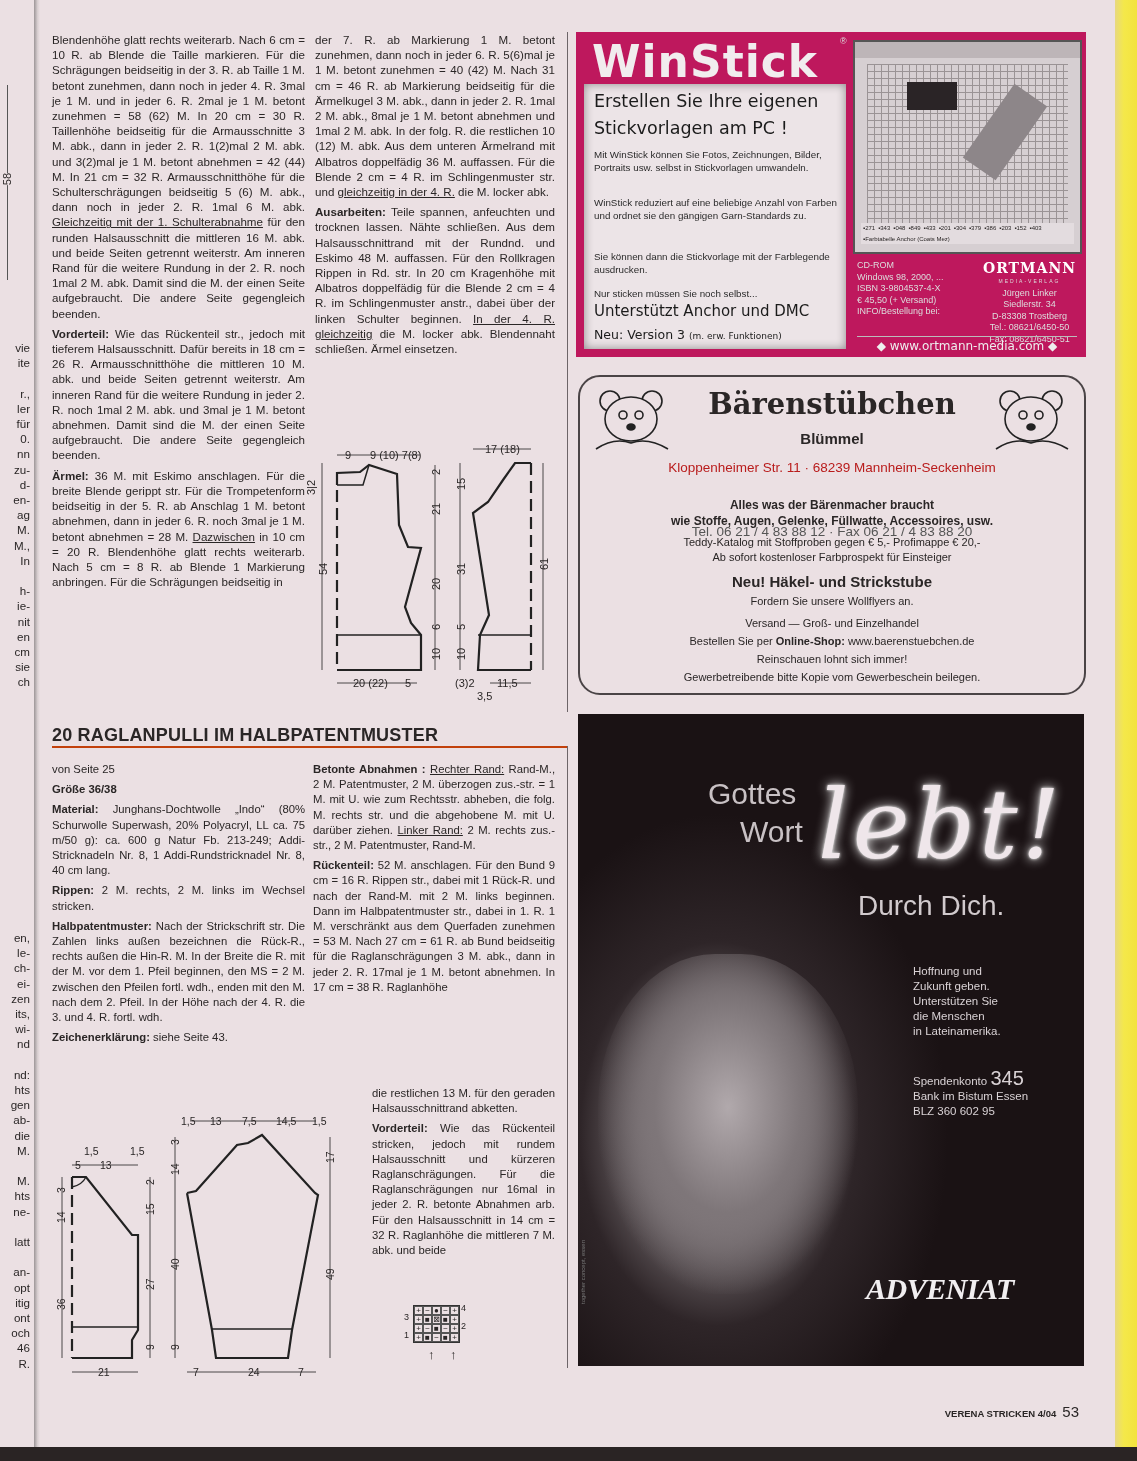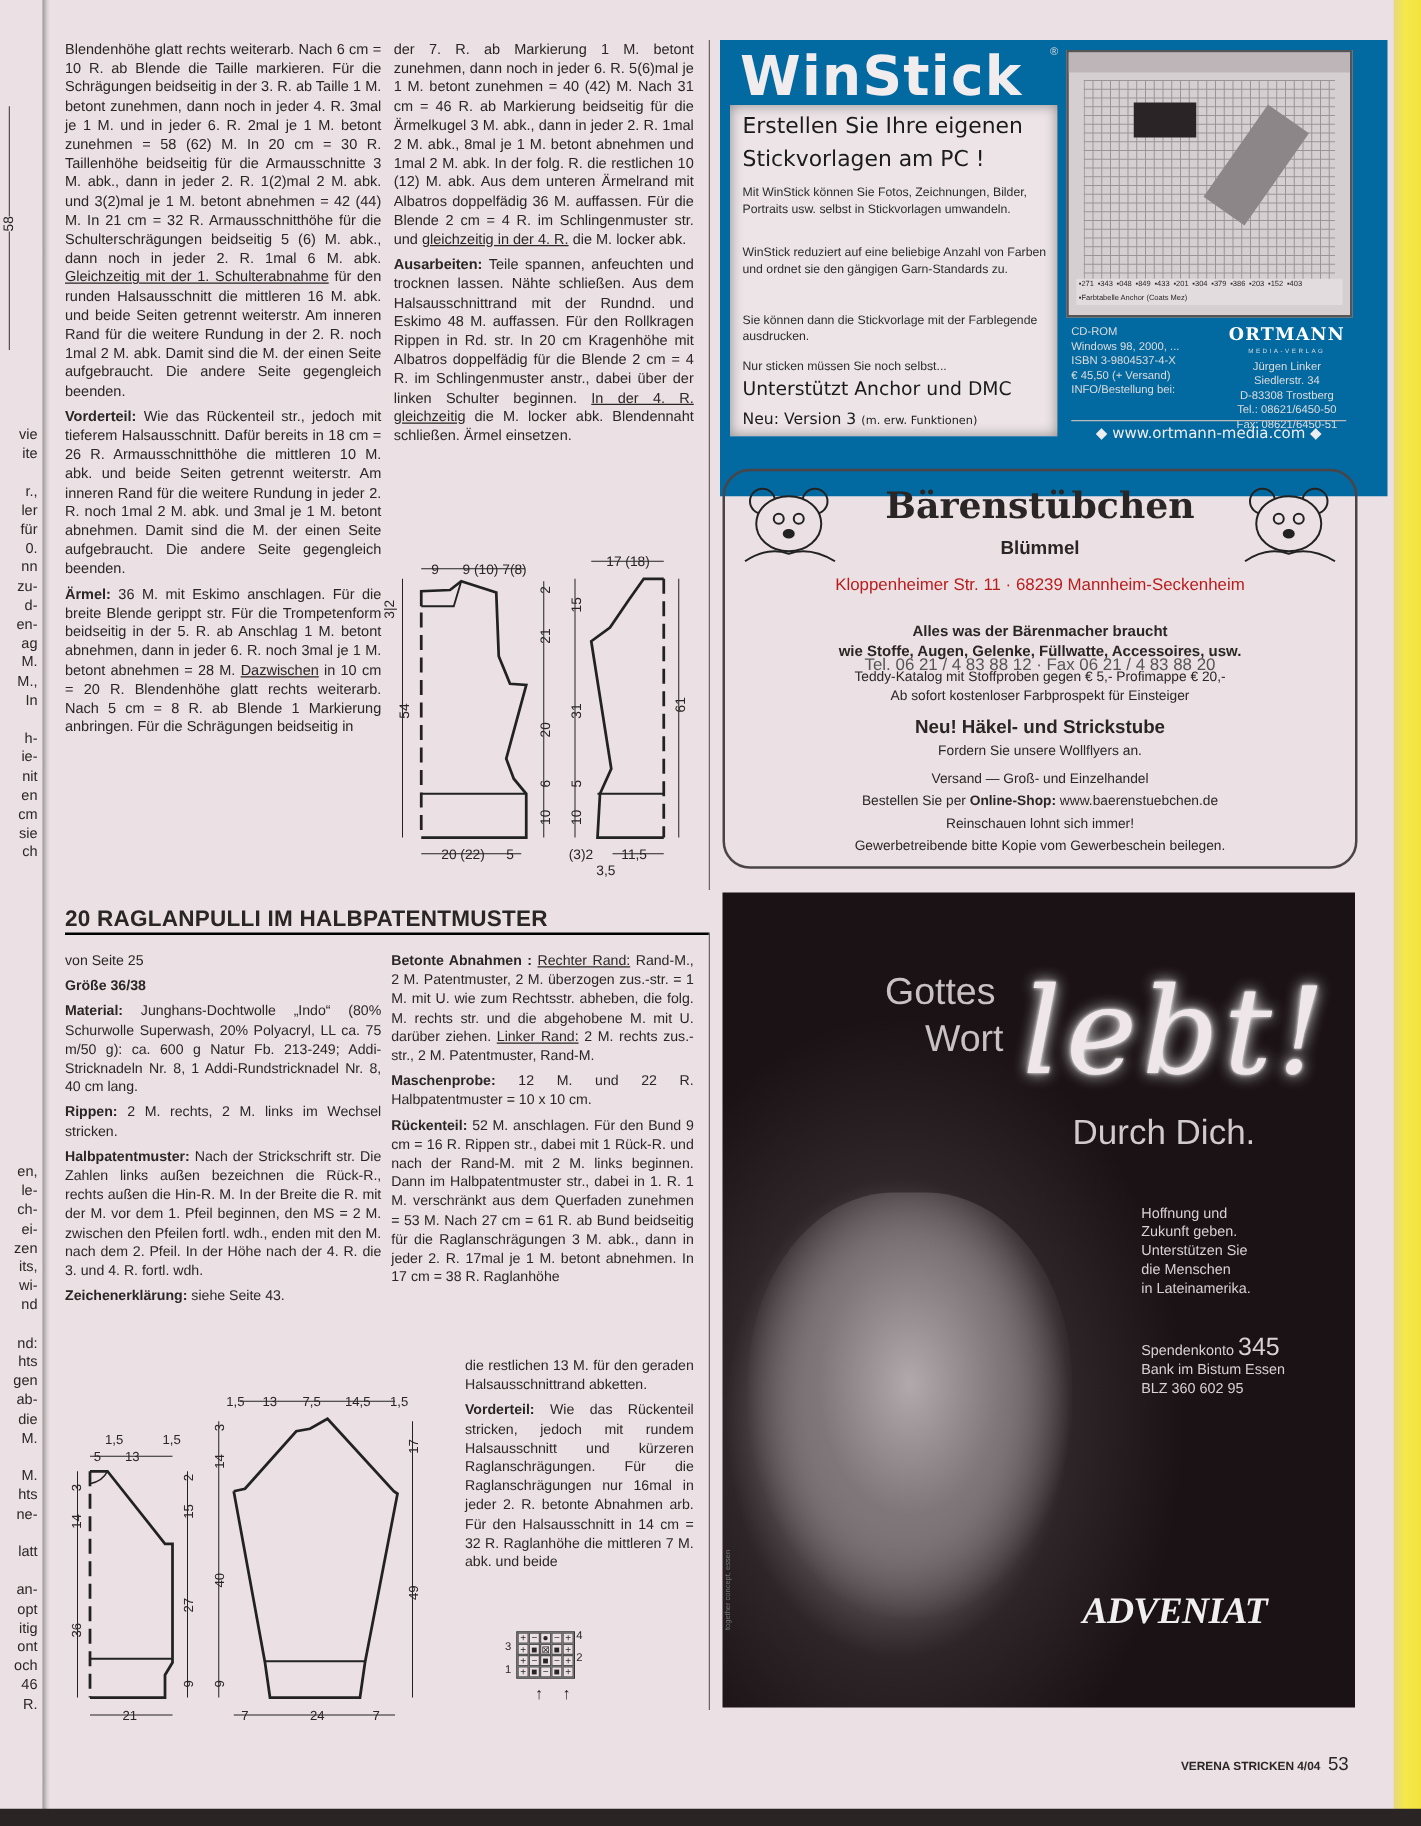--- a/index.html
+++ b/index.html
@@ -12,21 +12,21 @@
   .u { text-decoration:underline; }
   .gutter { font-size:11.6px; line-height:15.2px; text-align:right; color:#2a2626; }
   .gutter span { display:block; }
   .fold { position:absolute; left:34px; top:0; width:6px; height:1461px;
           background:linear-gradient(90deg,#9c9597,#d8cfd1 60%,#ebe0e3); }
   .yellow { position:absolute; right:0; top:0; width:22px; height:1461px;
             background:linear-gradient(90deg,#e7d880,#f4e84a 40%,#f3e33e); }
   .bottom-edge { position:absolute; left:0; bottom:0; width:1137px; height:14px; background:#2a2424; }
   .title { font-weight:bold; font-size:18px; letter-spacing:0.2px; }
   
-  .ws { left:576px; top:32px; width:510px; height:365px; background:#0369a1;padding-left:24px; }
+  .ws { left:576px; top:32px; width:510px; height:325px; background:#be185d; }
   .ws-title { left:16px; top:4px; color:#f1ecee; font-family:"DejaVu Sans", sans-serif;
               font-weight:bold; font-size:44px; letter-spacing:1px; }
   .ws-reg { left:264px; top:4px; color:#ddd; font-size:9px; }
   .ws-box { left:8px; top:52px; width:262px; height:265px; background:#ece4e7;
             box-shadow:inset 0 0 10px rgba(0,0,0,0.4); }
   .ws-head { left:10px; top:4px; font-family:"DejaVu Sans", sans-serif; font-size:17.5px; line-height:27px; color:#1b1b1b; }
   .ws-p { left:10px; width:250px; font-size:9.8px; line-height:13.2px; color:#2b2b2b; }
   .ws-sub { left:10px; font-family:"DejaVu Sans", sans-serif; font-size:15px; color:#1b1b1b; }
   .ws-neu { left:10px; font-family:"DejaVu Sans", sans-serif; font-size:12.5px; color:#1b1b1b; }
   .ws-neu small { font-size:9px; }
@@ -182,36 +182,35 @@
       <text x="100" y="252">5</text>
     <text x="150" y="252">(3)2</text>
       <text x="192" y="252">11,5</text>
       <text x="172" y="265">3,5</text>
   </g>
 </svg>
 
 <div class="divider-v" style="left:567px;top:32px;height:680px;"></div>
 <div class="divider-v" style="left:567px;top:746px;height:622px;"></div>
 
-<div class="abs" style="left:52px;top:725px;width:515px;border-bottom:2px solid #000000;">
+<div class="abs" style="left:52px;top:725px;width:515px;border-bottom:2px solid #c2410c;">
   <span class="title">20 RAGLANPULLI IM HALBPATENTMUSTER</span>
 </div>
 
 <div class="abs col" style="left:52px;top:762px;width:253px;font-size:11.3px;">
   <p>von Seite 25</p>
   <p><b>Größe 36/38</b></p>
   <p><b>Material:</b> <span>Junghans-Dochtwolle „Indo“ (80% Schurwolle Superwash, 20% Polyacryl, LL ca. 75 m/50 g): ca. 600 g Natur Fb. 213-249; Addi-Stricknadeln Nr. 8, 1 Addi-Rundstricknadel Nr. 8, 40 cm lang.</span></p>
   <p><b>Rippen:</b> <span>2 M. rechts, 2 M. links im Wechsel stricken.</span></p>
   <p><b>Halbpatentmuster:</b> <span>Nach der Strickschrift str. Die Zahlen links außen bezeichnen die Rück-R., rechts außen die Hin-R. M. In der Breite die R. mit der M. vor dem 1. Pfeil beginnen, den MS = 2 M. zwischen den Pfeilen fortl. wdh., enden mit den M. nach dem 2. Pfeil. In der Höhe nach der 4. R. die 3. und 4. R. fortl. wdh.</span></p>
   <p><b>Zeichenerklärung:</b> <span>siehe Seite 43.</span></p>
 </div>
 
 <div class="abs col" style="left:313px;top:762px;width:242px;font-size:11.3px;">
   <p><b>Betonte Abnahmen :</b> <span class="u">Rechter Rand:</span> <span>Rand-M., 2 M. Patentmuster, 2 M. überzogen zus.-str. = 1 M. mit U. wie zum Rechtsstr. abheben, die folg. M. rechts str. und die abgehobene M. mit U. darüber ziehen.</span> <span class="u">Linker Rand:</span> <span>2 M. rechts zus.-str., 2 M. Patentmuster, Rand-M.</span></p>
-  <p><b>Maschenprobe:</b> <span>12 M. und 22 R. Halbpatentmuster = 10 x 10 cm.</span></p>
   <p style="margin-bottom:0"><b>Rückenteil:</b> <span>52 M. anschlagen. Für den Bund 9 cm = 16 R. Rippen str., dabei mit 1 Rück-R. und nach der Rand-M. mit 2 M. links beginnen. Dann im Halbpatentmuster str., dabei in 1. R. 1 M. verschränkt aus dem Querfaden zunehmen = 53 M. Nach 27 cm = 61 R. ab Bund beidseitig für die Raglanschrägungen 3 M. abk., dann in jeder 2. R. 17mal je 1 M. betont abnehmen. In 17 cm = 38 R. Raglanhöhe</span></p>
 </div>
 <div class="abs col" style="left:372px;top:1086px;width:183px;font-size:11.3px;">
   <p>die restlichen 13 M. für den geraden Halsausschnittrand abketten.</p>
   <p><b>Vorderteil:</b> <span>Wie das Rückenteil stricken, jedoch mit rundem Halsausschnitt und kürzeren Raglanschrägungen. Für die Raglanschrägungen nur 16mal in jeder 2. R. betonte Abnahmen arb. Für den Halsausschnitt in 14 cm = 32 R. Raglanhöhe die mittleren 7 M. abk. und beide</span></p>
 </div>
 
 <svg class="abs" style="left:50px;top:1105px;" width="300" height="280" viewBox="0 0 300 280">
   <g stroke="#222" fill="none">
     <path d="M22 72 L36 72 L82 130 L88 130 L88 225 L82 235 L82 253 L22 253" stroke-width="2.2"></path>

